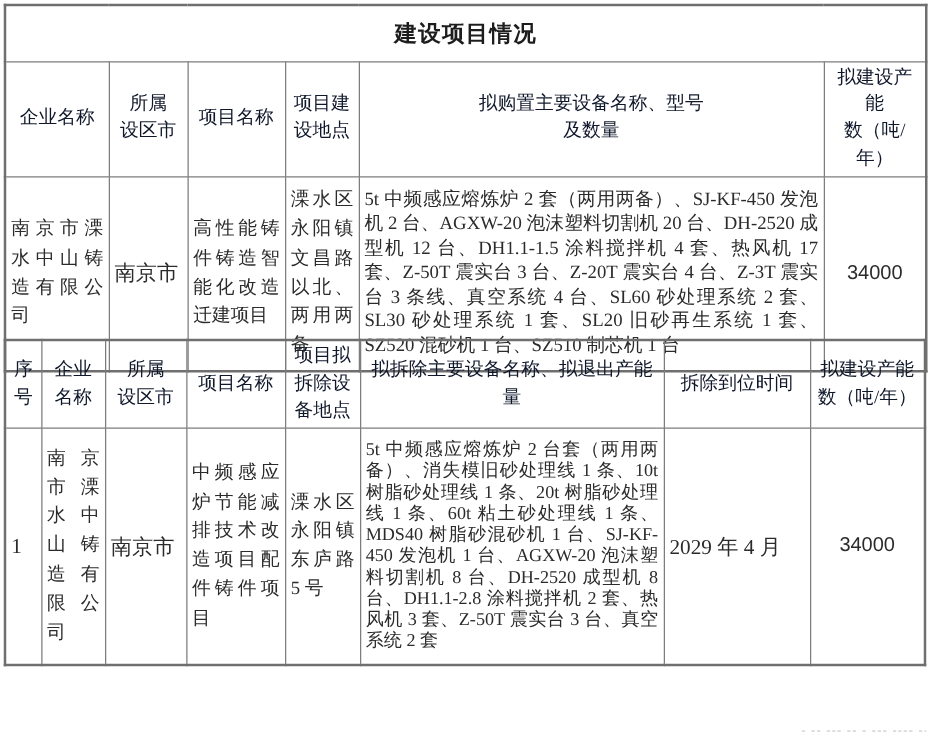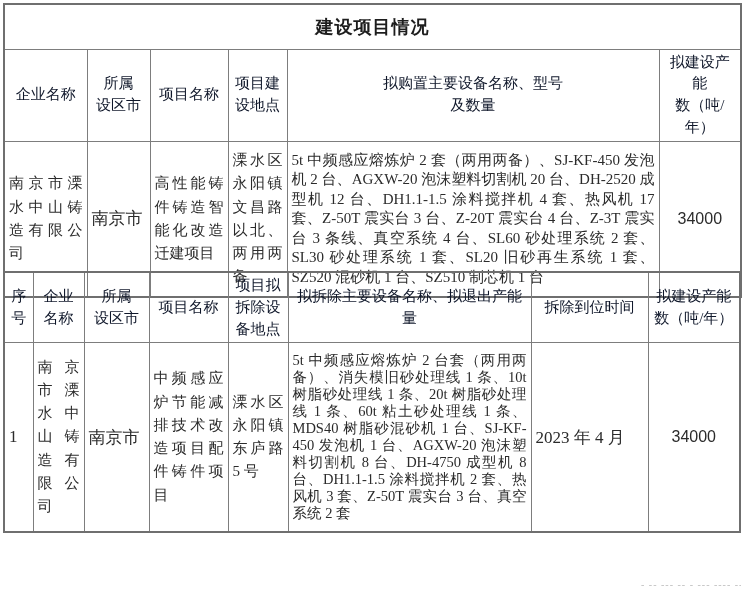--- a/index.html
+++ b/index.html
@@ -169,21 +169,21 @@
       <td class="hdr">拆除到位时间</td>
       <td class="hdr">拟建设产能
 数（吨/年）</td>
     </tr>
     <tr class="r-data2">
       <td class="cell-center">1</td>
       <td class="cell-justify">南京市溧水中山铸造有限公司</td>
       <td class="cell-center">南京市</td>
       <td class="cell-justify">中频感应炉节能减排技术改造项目配件铸件项目</td>
       <td class="cell-justify">溧水区永阳镇东庐路 5 号</td>
-      <td class="cell-equip2">5t 中频感应熔炼炉 2 台套（两用两备）、消失模旧砂处理线 1 条、10t 树脂砂处理线 1 条、20t 树脂砂处理线 1 条、60t 粘土砂处理线 1 条、MDS40 树脂砂混砂机 1 台、SJ-KF-450 发泡机 1 台、AGXW-20 泡沫塑料切割机 8 台、DH-4750 成型机 8 台、DH1.1-1.5 涂料搅拌机 2 套、热风机 3 套、Z-50T 震实台 3 台、真空系统 2 套</td>
-      <td class="cell-center">2023 年 4 月</td>
+      <td class="cell-equip2">5t 中频感应熔炼炉 2 台套（两用两备）、消失模旧砂处理线 1 条、10t 树脂砂处理线 1 条、20t 树脂砂处理线 1 条、60t 粘土砂处理线 1 条、MDS40 树脂砂混砂机 1 台、SJ-KF-450 发泡机 1 台、AGXW-20 泡沫塑料切割机 8 台、DH-2520 成型机 8 台、DH1.1-2.8 涂料搅拌机 2 套、热风机 3 套、Z-50T 震实台 3 台、真空系统 2 套</td>
+      <td class="cell-center">2029 年 4 月</td>
       <td class="cell-num">34000</td>
     </tr>
   </tbody>
     </table>
 
   <div id="watermark">- -- --- -- - --- ---- --- -</div>
 </div>
 
 </body></html>

